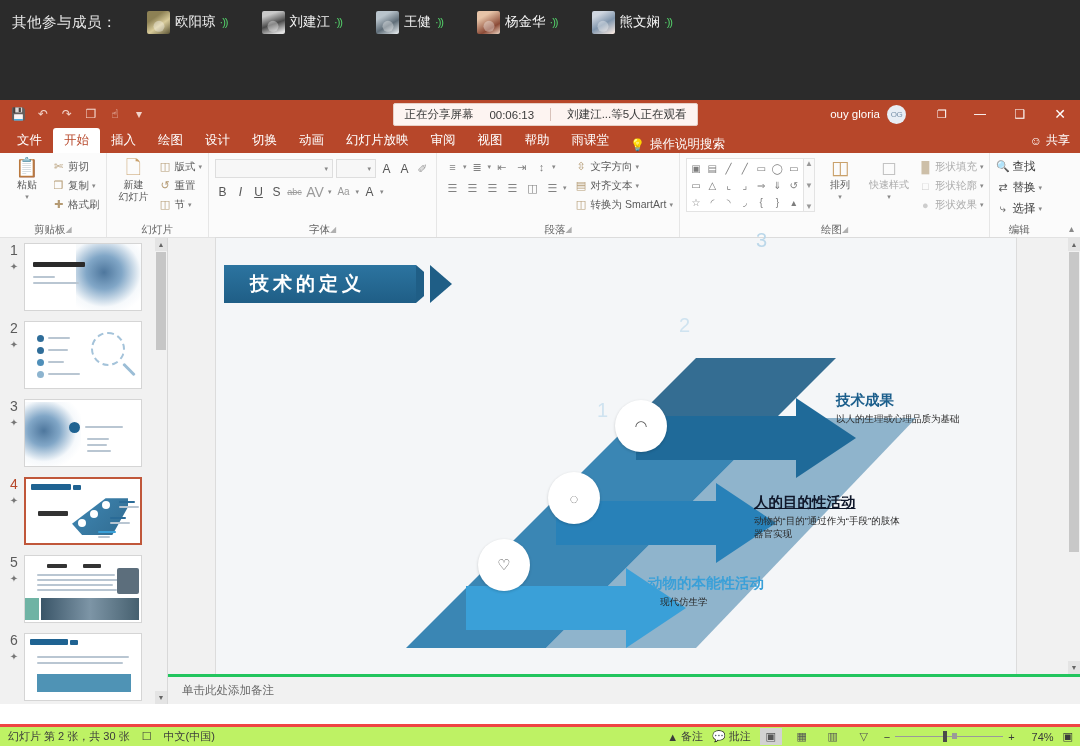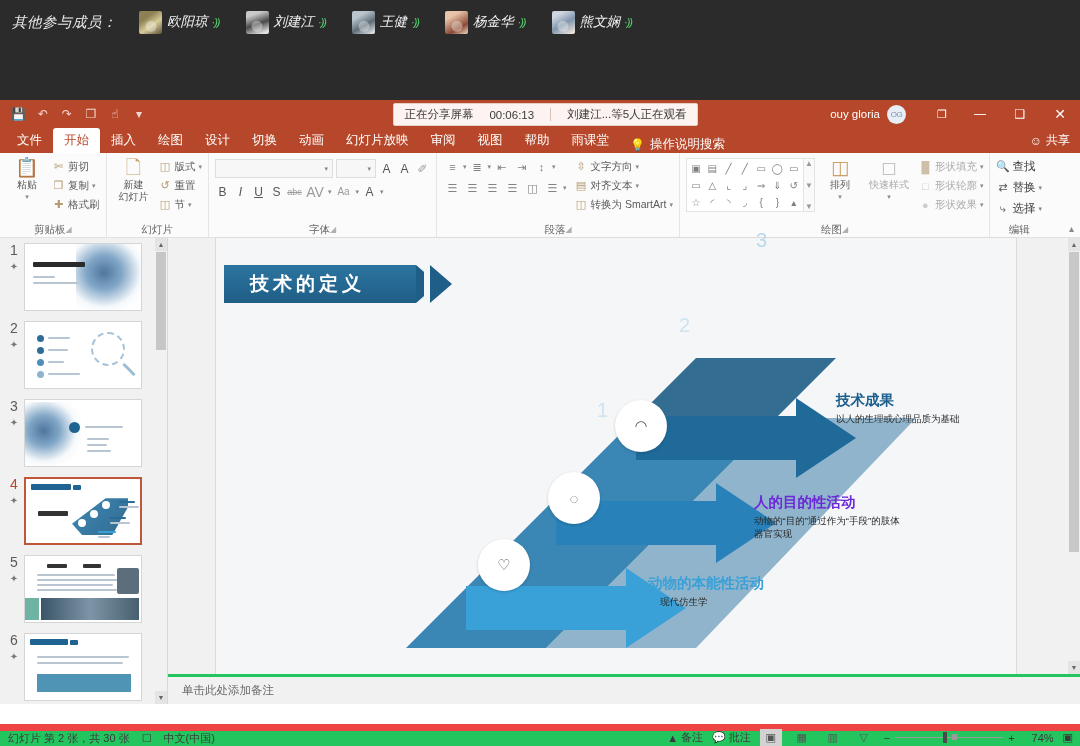--- a/index.html
+++ b/index.html
@@ -10,21 +10,21 @@
     font-size: 12px;
     -webkit-font-smoothing: antialiased;
   }
 
   
   .meeting-bar {
     position: absolute; left: 0; top: 0; width: 1080px; height: 100px;
     background: #2b2b2b;
   }
   .meeting-bar-inner {
-    display: flex; align-items: center; height: 44px; padding: 7px 12px; gap: 8px; font-style: italic;
+    display: flex; align-items: center; height: 44px; padding: 7px 12px; gap: 16px;
   }
   .meeting-label {
     color: #e8e8e8; font-size: 14.5px; letter-spacing: 0.5px; margin-right: 14px;
     white-space: nowrap;
   }
   .participant { display: flex; align-items: center; margin-right: 18px; }
   .avatar {
     width: 23px; height: 23px; border-radius: 2px; margin-right: 5px;
     background: #6a6f55; position: relative; overflow: hidden; flex: none;
   }
@@ -215,21 +215,21 @@
     display: flex; align-items: center; justify-content: center;
     font-size: 19px; font-weight: bold; color: #121212; letter-spacing: 1px;
   }
 
   
   .diagram { position: absolute; left: 0; top: 0; width: 800px; height: 450px; }
 
   .lvl-label { position: absolute; }
   .lvl-title { font-size: 14.5px; font-weight: bold; white-space: nowrap; }
   .lvl-sub { font-size: 9.5px; color: #2a2a2a; line-height: 13px; margin-top: 2px; }
-  .t3 { color: #1c5f8c; } .t2 { color: #6d28d9; } .t1 { color: #3aa0d8; }
+  .t3 { color: #1c5f8c; } .t2 { color: #0f172a; text-decoration: underline; } .t1 { color: #3aa0d8; }
 
   .num { position: absolute; color: #cfe3f0; font-size: 20px; font-weight: 300; }
   .num.n3 { color: #bcd8ea; }
 
   .circ {
     position: absolute; border-radius: 50%; background: #fff;
     box-shadow: 0 1px 3px rgba(0,0,0,.18);
     display: flex; align-items: center; justify-content: center;
     color: #555; font-size: 15px;
   }
@@ -242,22 +242,22 @@
     color: #6a6a6a; font-size: 11.5px;
   }
   .vscroll { position: absolute; right: 0; top: 0; width: 12px; bottom: 30px; background: #f1f1f1; }
   .vs-up, .vs-down { position: absolute; left:0; width: 12px; height: 13px; background: #e4e4e4; color:#666; font-size:7px; display:flex; align-items:center; justify-content:center;}
   .vs-up { top: 0; } .vs-down { bottom: 0; }
   .vs-thumb { position: absolute; left: 1px; top: 14px; width: 10px; height: 300px; background: #c8c8c8; }
 
   
   .statusbar {
     position: absolute; left: 0; bottom: 0; width: 1080px; height: 22px;
-    background: #22c55e; border-top: 7px solid #ef4444;
-    display: flex; align-items: flex-end; font-size: 11px; color: #3b3b3b;
+    background: #bef264; border-top: 3px solid #ef4444;
+    display: flex; align-items: center; font-size: 11px; color: #3b3b3b;
   }
   .sb-left { display: flex; align-items: center; gap: 12px; padding-left: 8px; }
   .sb-right { margin-left: auto; display: flex; align-items: center; gap: 9px; padding-right: 7px; }
   .sb-btn { display: flex; align-items: center; gap: 3px; color: #3b3b3b; }
   .viewbtn { width: 22px; height: 17px; display: flex; align-items: center; justify-content: center; color: #555; font-size: 11px;}
   .viewbtn.active { background: #d2d2d2; }
   .zoomslider { display: flex; align-items: center; gap: 5px; }
   .zs-track { width: 108px; height: 1px; background: #9a9a9a; position: relative; }
   .zs-knob { position: absolute; left: 48px; top: -5px; width: 4px; height: 11px; background: #4a4a4a; }
   .zs-mid { position: absolute; left: 57px; top: -3px; width: 5px; height: 6px; background:#9a9a9a; }

